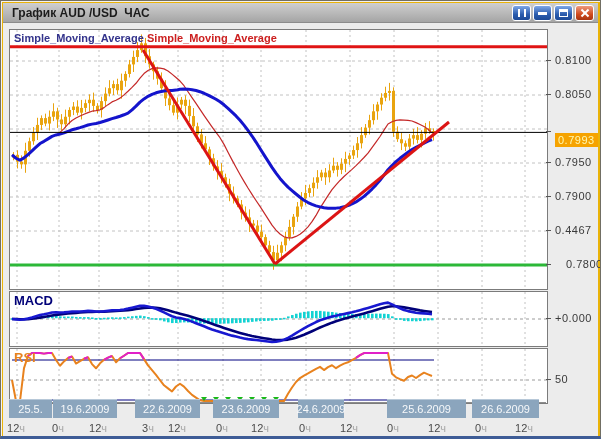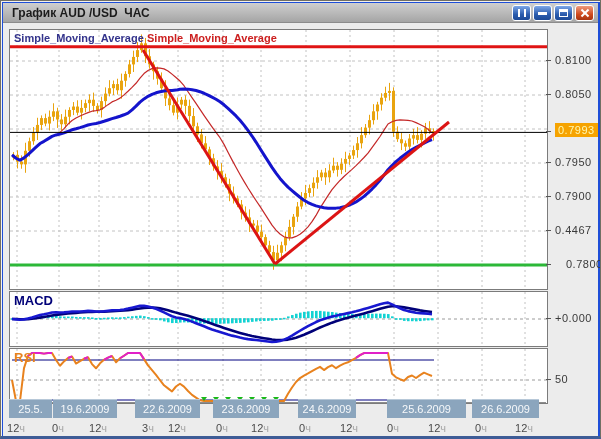--- a/index.html
+++ b/index.html
@@ -1,19 +1,19 @@
 <!DOCTYPE html>
 <html><head>
 <meta charset="utf-8">
 <style>
   html,body{margin:0;padding:0;background:#888;}
   *{box-sizing:border-box;}
   .window{
     position:relative;width:601px;height:439px;margin:0 auto;
-    background:#1d4ed8;border:1px solid #716f64;border-bottom:3px solid #3e5c96;
+    background:#eab308;border:1px solid #716f64;border-bottom:3px solid #3e5c96;
     font-family:"Liberation Sans", sans-serif;overflow:hidden;
     box-shadow:inset 1px 1px 0 #f4f2ee;
   }
   .titlebar{
     position:absolute;left:2px;top:2px;right:2px;height:20px;
     background:linear-gradient(#cfcfcf,#a5a5a5);
     border-bottom:1px solid #8c8c8c;
     display:flex;align-items:center;
   }
   .title{font-size:12px;font-weight:bold;color:#1c1c1c;padding-left:9px;white-space:pre;}
@@ -491,35 +491,35 @@
         <div class="plab" style="top: 71px;">0.8050</div>
         <div class="ptick" style="top: 139px;"></div>
         <div class="plab" style="top: 139px;">0.7950</div>
         <div class="ptick" style="top: 173px;"></div>
         <div class="plab" style="top: 173px;">0.7900</div>
         <div class="ptick" style="top: 207px;"></div>
         <div class="plab" style="top: 207px;">0.4467</div>
         <div class="ptick" style="top: 241px;"></div>
         <div class="plab" style="top: 241px; margin-left: 11px;">0.7800</div>
         <div class="ptick" style="top: 108.4px;"></div>
-        <div class="plab cur" style="top: 107px;">0.7993</div>
+        <div class="plab cur" style="top: 117px;">0.7993</div>
         <div class="ptick" style="top: 295px;"></div>
         <div class="plab" style="top: 295px;">+0.000</div>
         <div class="ptick" style="top: 356px;"></div>
         <div class="plab" style="top: 356px;">50</div>
       </div>
 
     <div id="bottom-axis">
       <div class="axline"></div>
       <div id="dates">
           <div class="datebox" style="left: 6px; width: 43px;">25.5.</div>
           <div class="datebox" style="left: 50px; width: 64px;">19.6.2009</div>
           <div class="datebox" style="left: 132px; width: 65px;">22.6.2009</div>
           <div class="datebox" style="left: 210px; width: 66px;">23.6.2009</div>
-          <div class="datebox" style="left: 295px; width: 58px;">24.6.2009</div>
+          <div class="datebox" style="left: 295px; width: 46px;">24.6.2009</div>
           <div class="datebox" style="left: 384px; width: 79px;">25.6.2009</div>
           <div class="datebox" style="left: 469px; width: 67px;">26.6.2009</div>
         </div>
       <div id="times">
           <div class="timelab" style="left: 13px;"><span>12</span><span class="h">ч</span></div>
           <div class="timelab" style="left: 55px;"><span>0</span><span class="h">ч</span></div>
           <div class="timelab" style="left: 95px;"><span>12</span><span class="h">ч</span></div>
           <div class="timelab" style="left: 145px;"><span>3</span><span class="h">ч</span></div>
           <div class="timelab" style="left: 174px;"><span>12</span><span class="h">ч</span></div>
           <div class="timelab" style="left: 219px;"><span>0</span><span class="h">ч</span></div>

